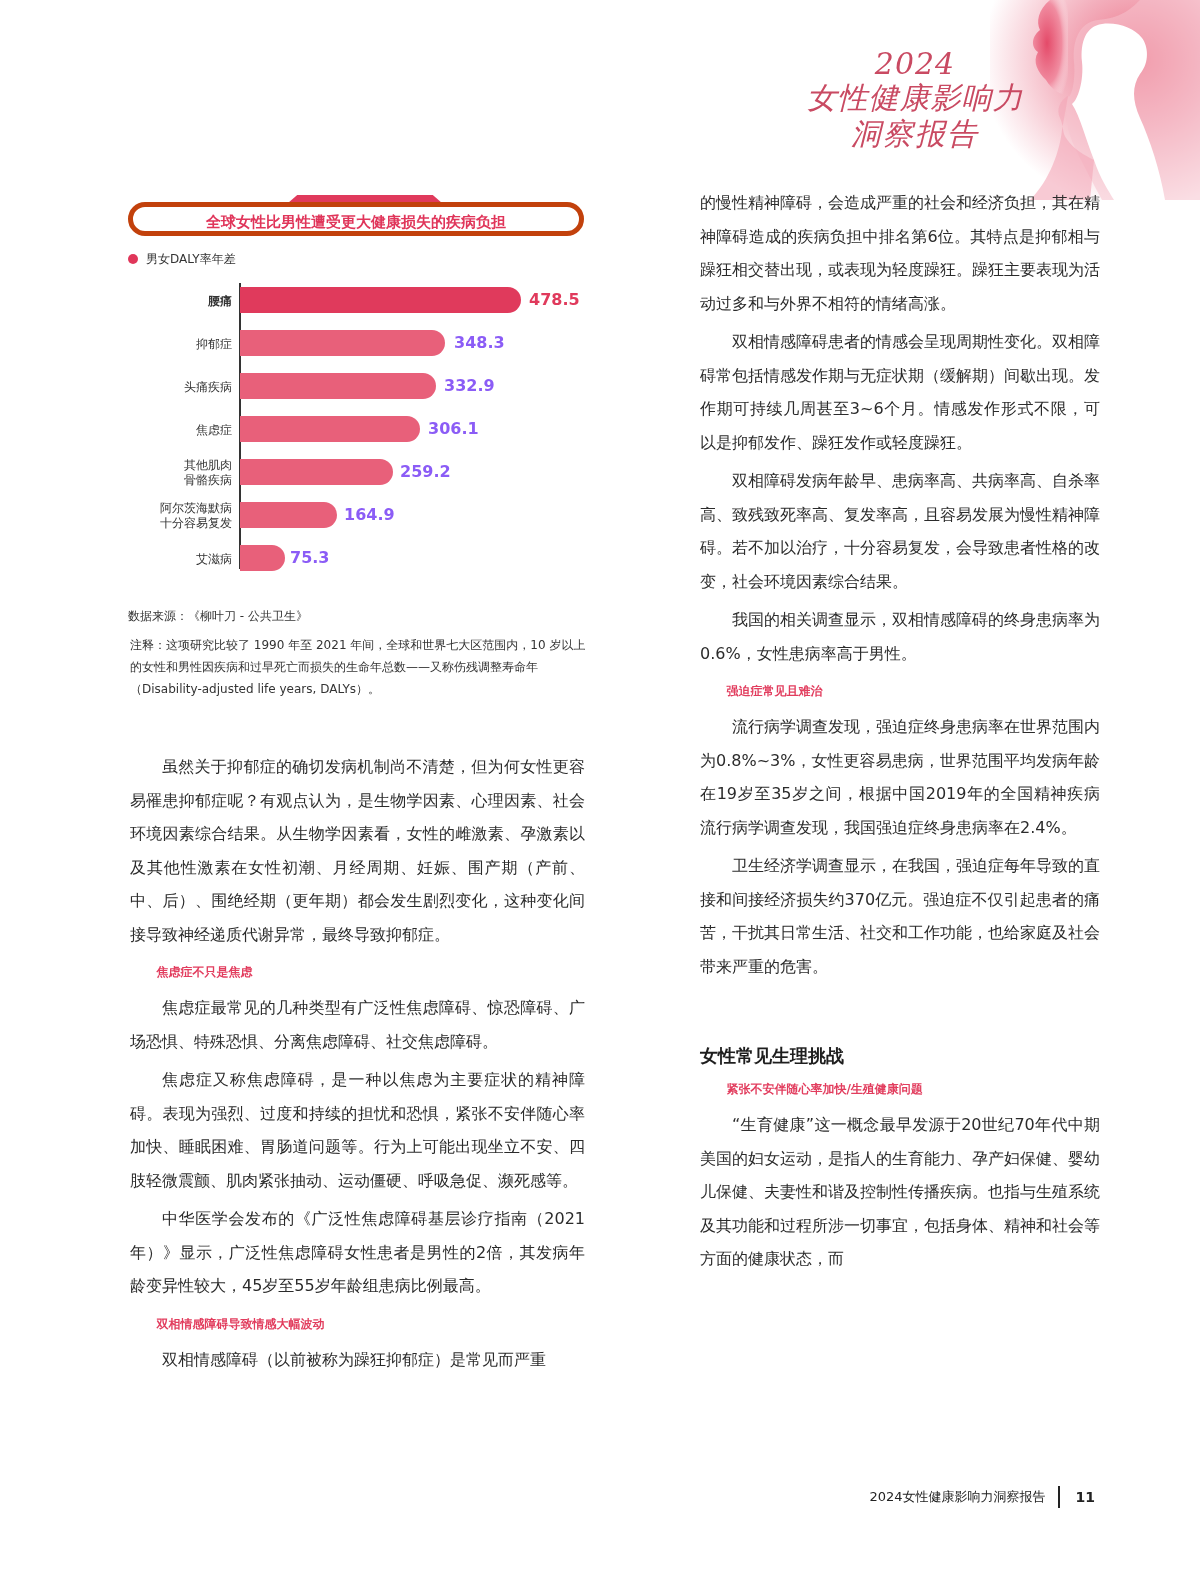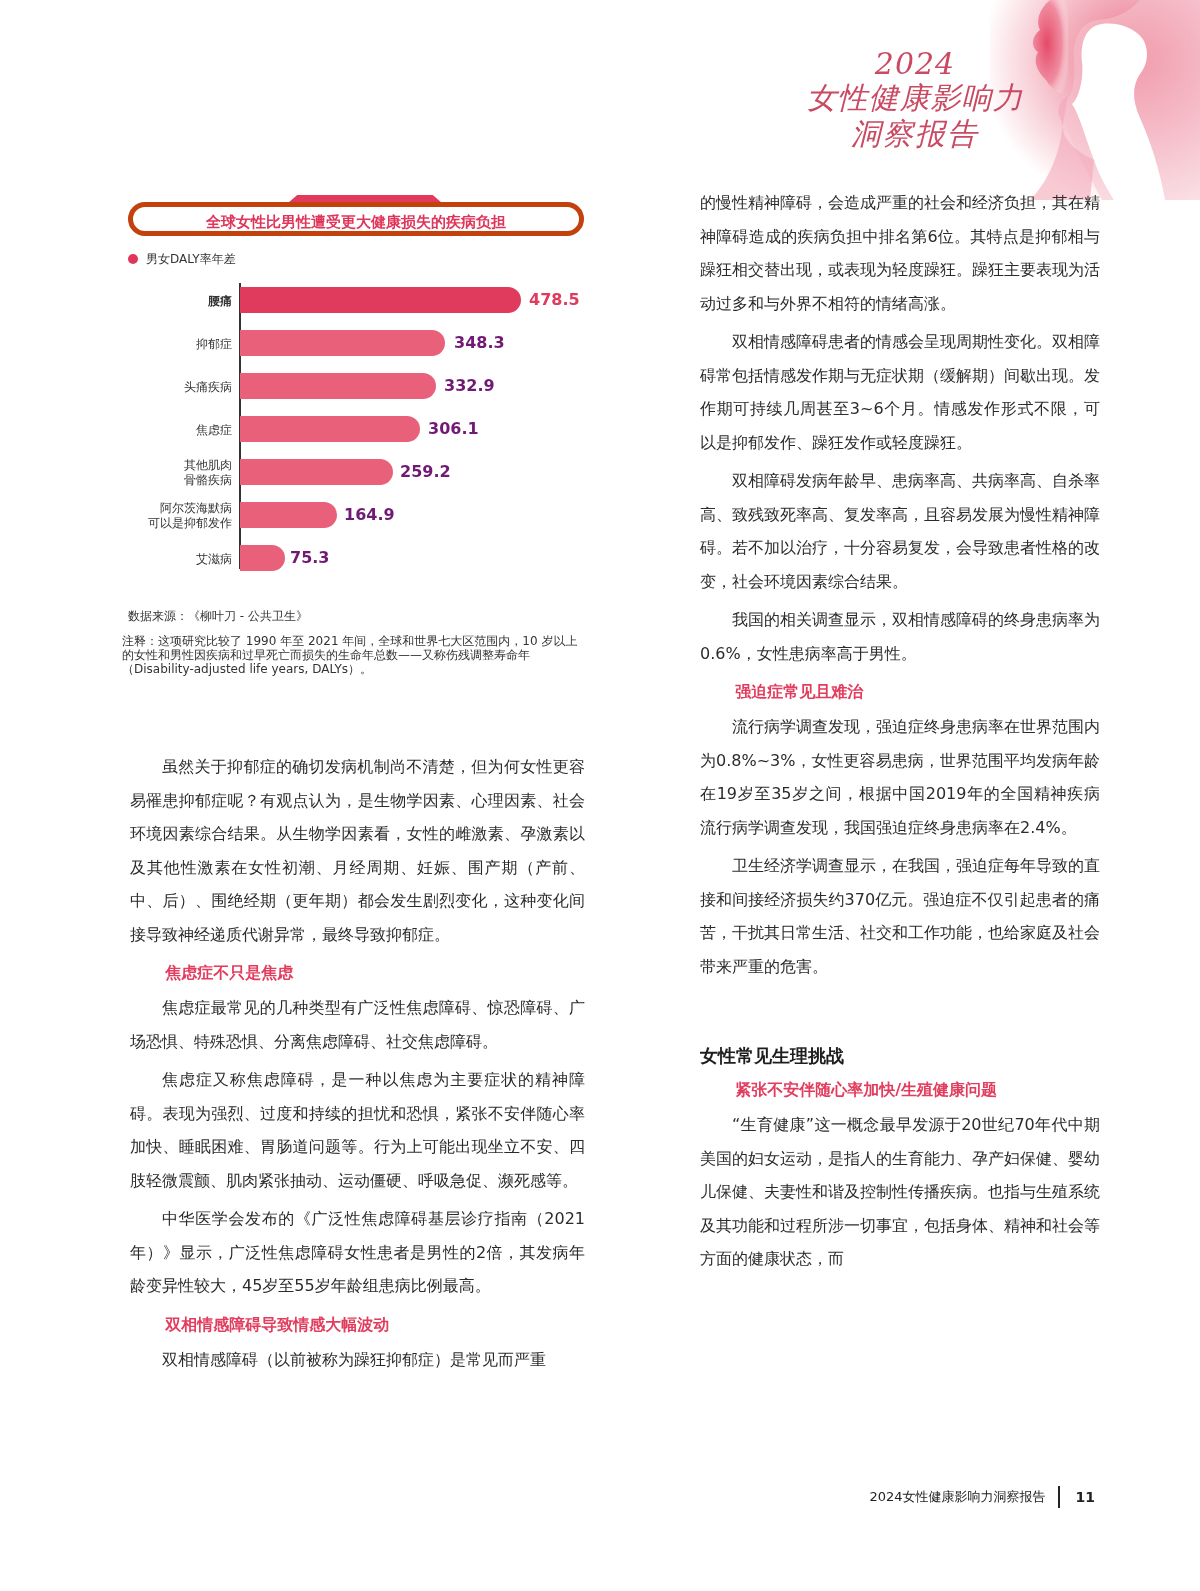--- a/index.html
+++ b/index.html
@@ -27,33 +27,33 @@
   .legend .dot { display: inline-block; width: 10px; height: 10px; border-radius: 50%; background: #e0365a;
     margin-right: 8px; vertical-align: -1px; }
   .bars { position: relative; margin-top: 10px; height: 290px; }
   .axis-line { position: absolute; left: 111px; top: 4px; width: 2px; height: 286px; background: #333; }
   .bar-row { position: absolute; left: 0; height: 43px; width: 460px; }
   .bar-label { position: absolute; left: 0; width: 104px; text-align: right; font-size: 12px; line-height: 15px;
     color: #333; top: 50%; transform: translateY(-50%); }
   .bar-label.bold { font-weight: bold; }
   .bar { position: absolute; left: 112px; top: 8px; height: 26px; background: #e8607a; border-radius: 0 13px 13px 0; }
   .bar.top { background: #e03a5c; }
-  .bar-value { position: absolute; top: 8px; height: 26px; line-height: 26px; font-size: 16px; font-weight: bold; color: #701a75; }
+  .bar-value { position: absolute; top: 8px; height: 26px; line-height: 26px; font-size: 16px; font-weight: bold; color: #8b5cf6; }
   .bar-value.top { color: #e03a5c; }
 
   .source { position: absolute; left: 128px; top: 607px; width: 460px; font-size: 12px; color: #333; line-height: 18px; }
-  .note { position: absolute; left: 122px; top: 634px; width: 460px; font-size: 12px; color: #333; line-height: 14px; }
+  .note { position: absolute; left: 130px; top: 634px; width: 460px; font-size: 12px; color: #333; line-height: 22px; }
 
   
   .col { position: absolute; width: 455px; font-size: 16px; line-height: 33.5px; color: #2b2b2b; }
   .col.left { left: 130px; top: 750px; }
   .col.right { left: 700px; top: 186px; width: 400px; }
   .col p { text-indent: 2em; text-align: justify; margin-bottom: 5px; }
   .col p.noindent { text-indent: 0; }
-  .col h3.sub { color: #e23d5e; font-size: 16px; font-weight: bold; padding-left: 2.2em; line-height: 33px; margin-bottom: 2px; }
+  .col h3.sub { color: #e23d5e; font-size: 12px; font-weight: bold; padding-left: 2.2em; line-height: 33px; margin-bottom: 2px; }
   .col h2.sec { font-size: 18px; font-weight: bold; color: #1e1e1e; line-height: 34px; margin-top: 56px; }
 
   
   .footer { position: absolute; right: 105px; top: 1487px; font-size: 13px; color: #222; height: 20px; line-height: 20px;
     display: flex; align-items: center; }
   .footer .sep { width: 2px; height: 22px; background: #222; margin: 0 16px 0 12px; }
   .footer .page { font-weight: bold; font-size: 14px; }
 </style>
 </head>
 <body>
@@ -112,21 +112,21 @@
       <div class="bar-value" style="left:300px">306.1</div>
     </div>
     <div class="bar-row" style="top:172px">
       <div class="bar-label" style="white-space:pre-line">其他肌肉
 骨骼疾病</div>
       <div class="bar" style="width:153px"></div>
       <div class="bar-value" style="left:272px">259.2</div>
     </div>
     <div class="bar-row" style="top:215px">
       <div class="bar-label" style="white-space:pre-line">阿尔茨海默病
-可以是抑郁发作</div>
+十分容易复发</div>
       <div class="bar" style="width:97px"></div>
       <div class="bar-value" style="left:216px">164.9</div>
     </div>
     <div class="bar-row" style="top:258px">
       <div class="bar-label">艾滋病</div>
       <div class="bar" style="width:45px"></div>
       <div class="bar-value" style="left:162px">75.3</div>
     </div>
   </div>
 </div>

